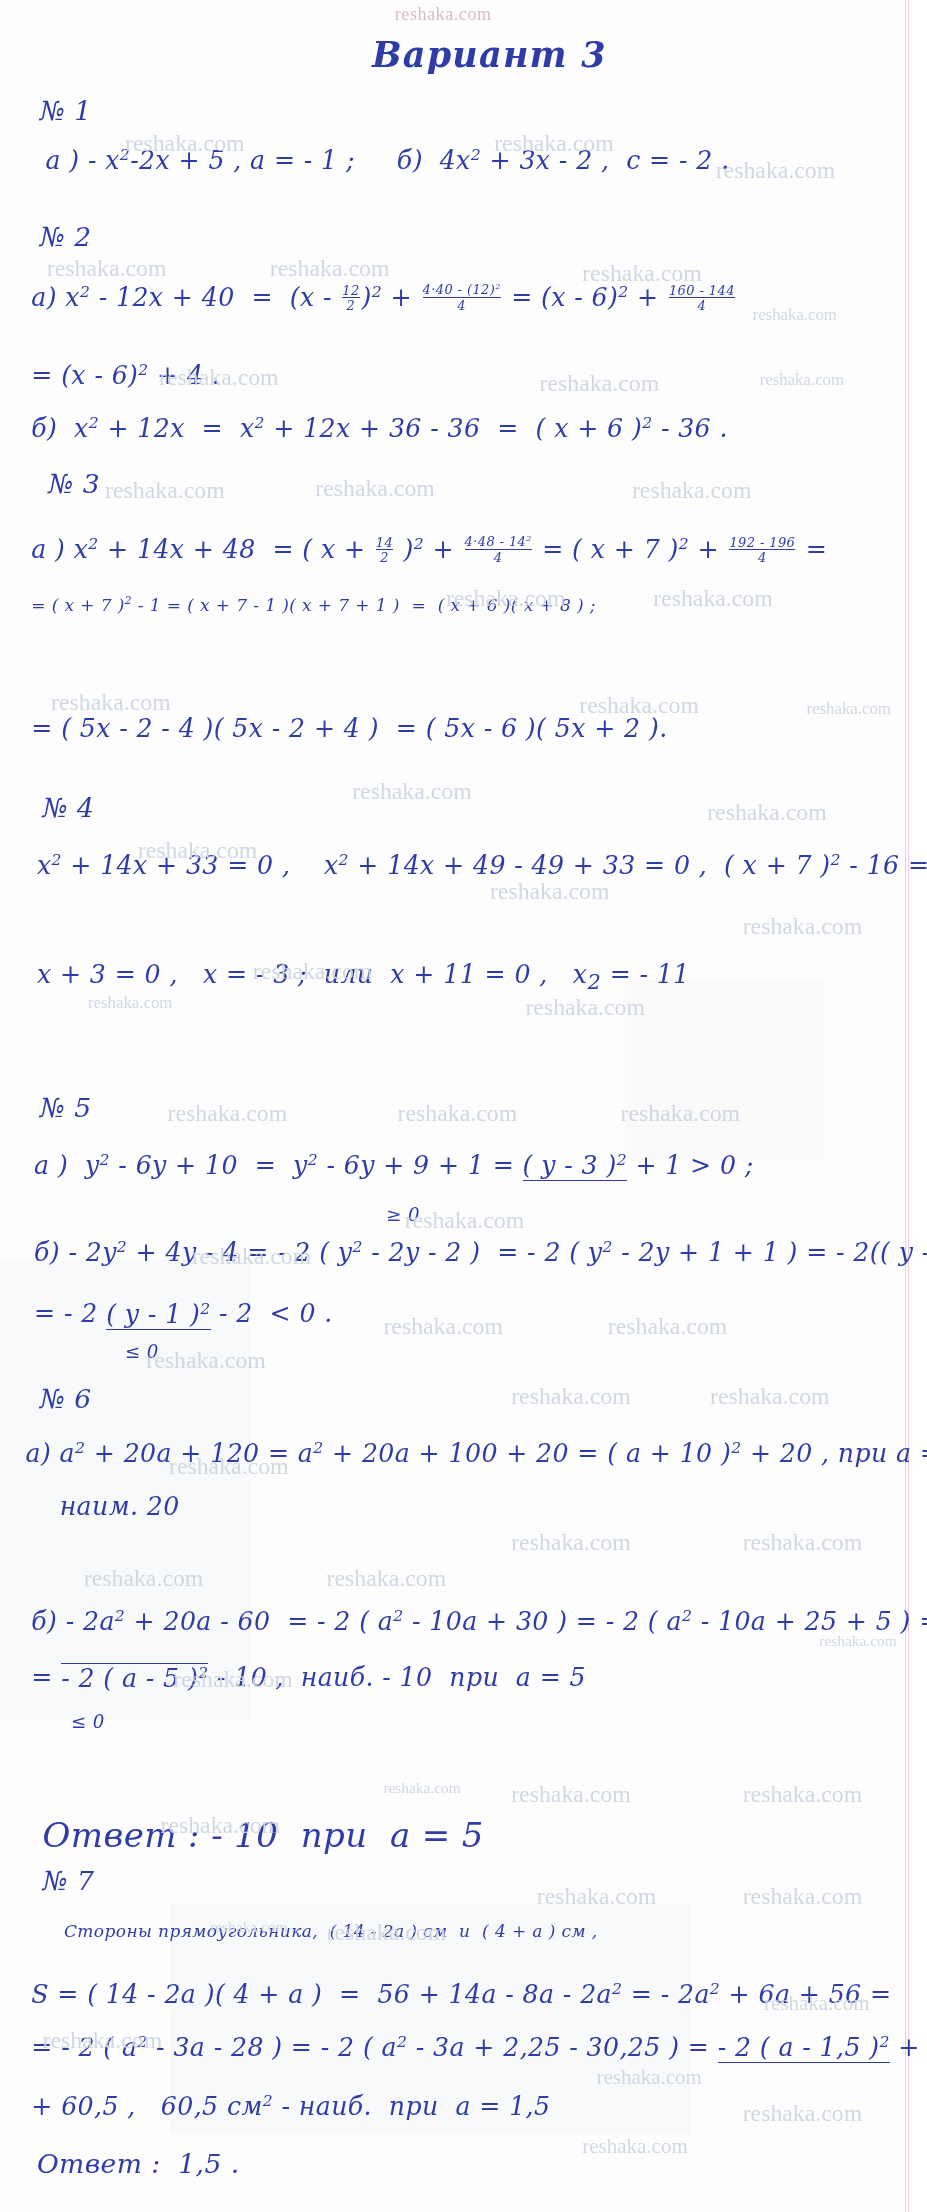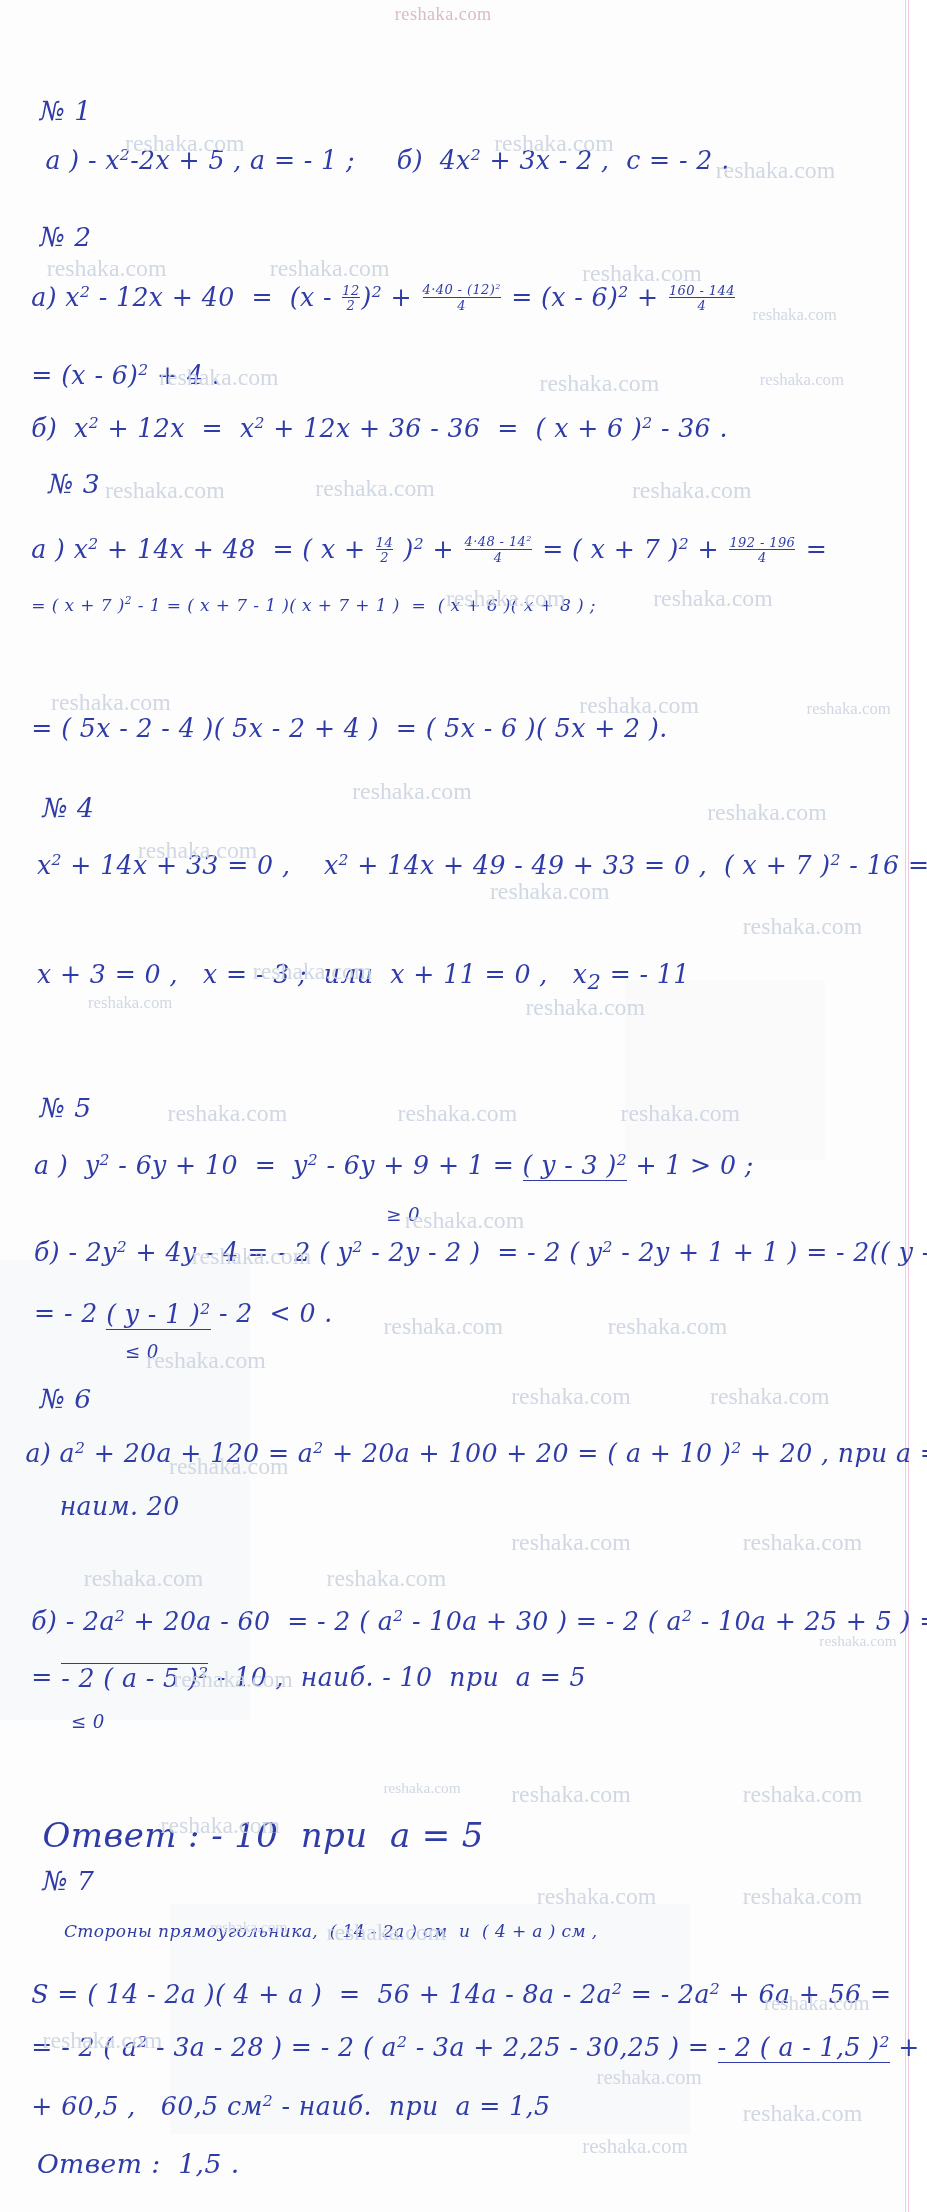--- a/index.html
+++ b/index.html
@@ -118,20 +118,21 @@
   <div class="tint" style="left: 0px; top: 1260px; width: 250px; height: 460px; opacity: 0.35; font-size: 22.4px;"></div>
   <div class="tint" style="left: 170.4px; top: 1904px; width: 520px; height: 230px; opacity: 0.28; font-size: 22.4px;"></div>
 
   <div class="tint" style="left: 624.8px; top: 980px; width: 200px; height: 180px; opacity: 0.2; font-size: 22.4px;"></div>
 
   <div class="sheet-line" style="left: 905px;"></div>
   <div class="right-edge" style="width: 18px;"></div>
 
   <div class="wm top" style="left: 394.76px; top: 4.2px; font-size: 18.2px;">reshaka.com</div>
 
+  <div class="hw title" style="left: 372.04px; top: 33.6px; font-size: 35px;">Вариант 3</div>
 
   <div class="hw num" style="left: 39.76px; top: 95.2px; font-size: 26.6px;">№ 1</div>
   <div class="hw line" style="left: 45.44px; top: 145.6px; font-size: 25.2px;">а ) - x<sup>2</sup>-2x + 5 , a = - 1 ;&nbsp;&nbsp;&nbsp;&nbsp; б)  4x<sup>2</sup> + 3x - 2 ,  c = - 2 .</div>
 
   <div class="hw num" style="left: 39.76px; top: 221.2px; font-size: 26.6px;">№ 2</div>
   <div class="hw line" style="left: 31.24px; top: 282.8px; font-size: 25.2px;">а) x<sup>2</sup> - 12x + 40  =  (x - <span class="frac">12<span class="den">2</span></span>)<sup>2</sup> + <span class="frac">4·40 - (12)<sup>2</sup><span class="den">4</span></span> = (x - 6)<sup>2</sup> + <span class="frac">160 - 144<span class="den">4</span></span></div>
   <div class="hw line" style="left: 31.24px; top: 361.2px; font-size: 25.2px;">= (x - 6)<sup>2</sup> + 4 .</div>
   <div class="hw line" style="left: 31.24px; top: 414.4px; font-size: 25.2px;">б)  x<sup>2</sup> + 12x  =  x<sup>2</sup> + 12x + 36 - 36  =  ( x + 6 )<sup>2</sup> - 36 .</div>
 
   <div class="hw num" style="left: 48.28px; top: 467.6px; font-size: 26.6px;">№ 3</div>

